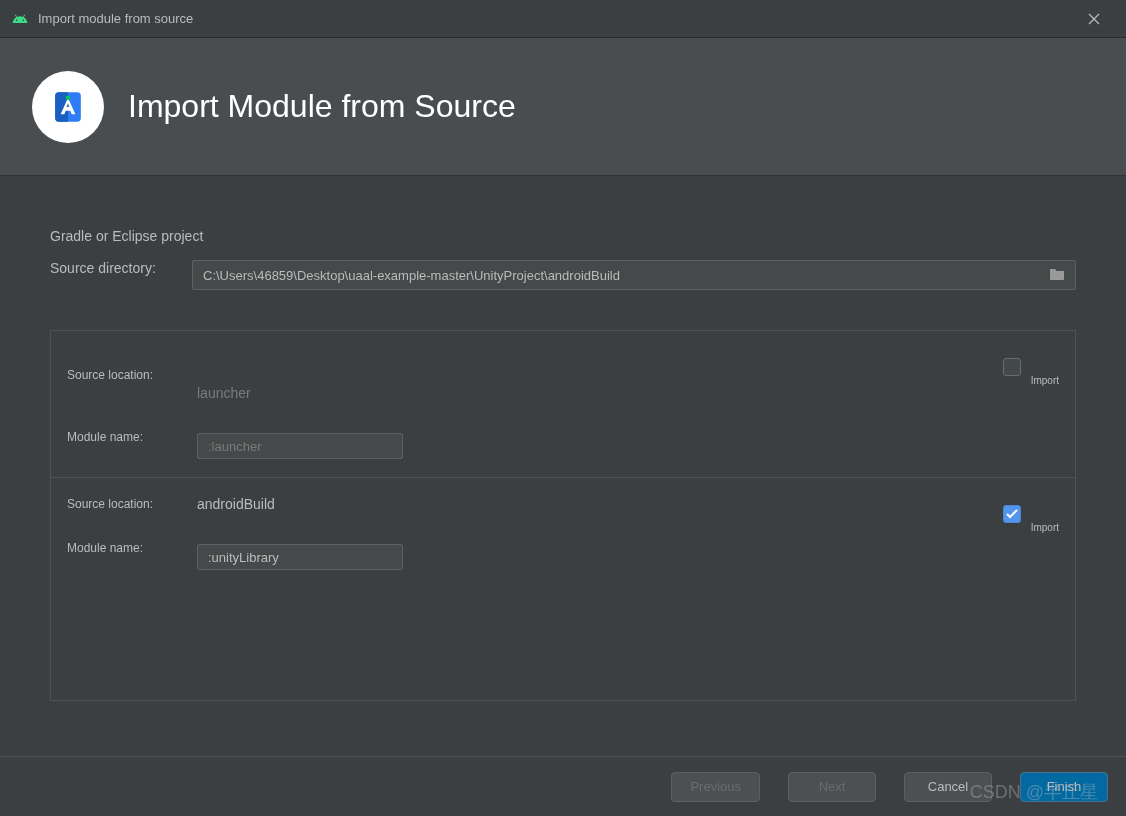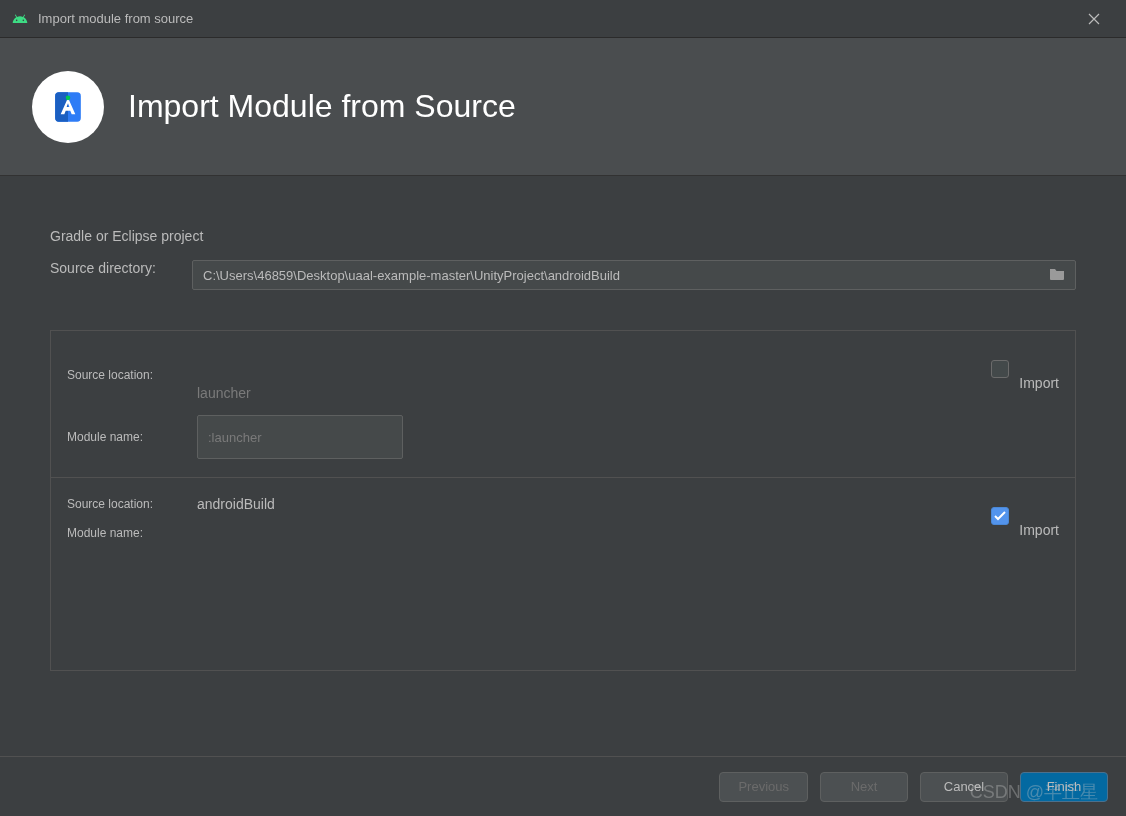--- a/index.html
+++ b/index.html
@@ -138,27 +138,28 @@
     .module-value {
       color: #bbbbbb;
       font-size: 14px;
     }
     .module-value.dimmed {
       color: #7a7a7a;
       margin-top: 36px;
     }
     .module-name-input {
       width: 206px;
-      height: 44px;
+      height: 26px;
       background: #45494a;
       border: 1px solid #5e6060;
       color: #bbbbbb;
       padding: 0 10px;
       font-size: 13px;
       border-radius: 2px;
+      margin-top: 18px;
     }
     .module-name-input.dimmed {
       color: #7a7a7a;
     }
     .import-check {
       position: absolute;
       right: 16px;
       top: 16px;
       display: flex;
       align-items: center;
@@ -180,35 +181,35 @@
       border-color: #4a88d6;
     }
     .checkbox.checked svg {
       display: block;
     }
     .checkbox svg {
       display: none;
     }
     .import-label {
       color: #bbbbbb;
-      font-size: 14px;
+      font-size: 10px;
       margin-top: 28px;
     }
     .footer {
       position: absolute;
       bottom: 0;
       left: 0;
       right: 0;
       height: 60px;
       border-top: 1px solid #515151;
       display: flex;
       align-items: center;
       justify-content: flex-end;
       padding: 0 18px;
-      gap: 12px;
+      gap: 28px;
     }
     .btn {
       min-width: 88px;
       height: 30px;
       border: 1px solid #5e6060;
       background: #4c5052;
       color: #bbbbbb;
       font-size: 13px;
       border-radius: 4px;
       cursor: pointer;
@@ -303,20 +304,21 @@
             </svg>
         </div>
         <span class="import-label">Import</span>
       </div>
       <div class="module-row">
         <div class="module-label">Source location:</div>
         <div class="module-value">androidBuild</div>
       </div>
       <div class="module-row">
         <div class="module-label">Module name:</div>
+        <input class="module-name-input" value=":unityLibrary" style="">
       </div>
     </div>
 
   </div>
 </div>
 
 <div class="footer">
   <button class="btn disabled">Previous</button>
   <button class="btn disabled">Next</button>
   <button class="btn">Cancel</button>

